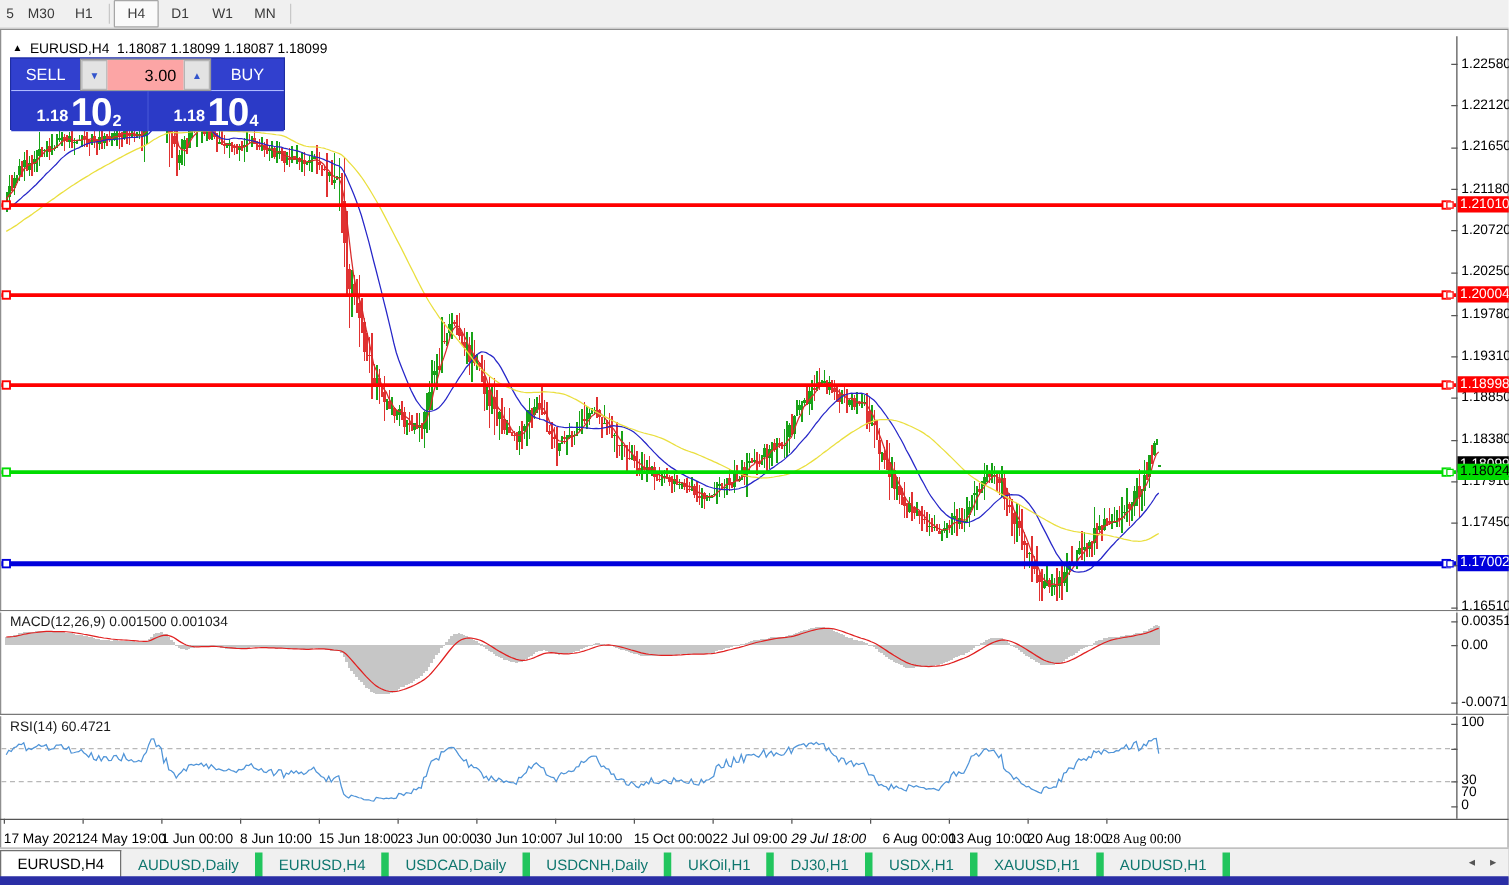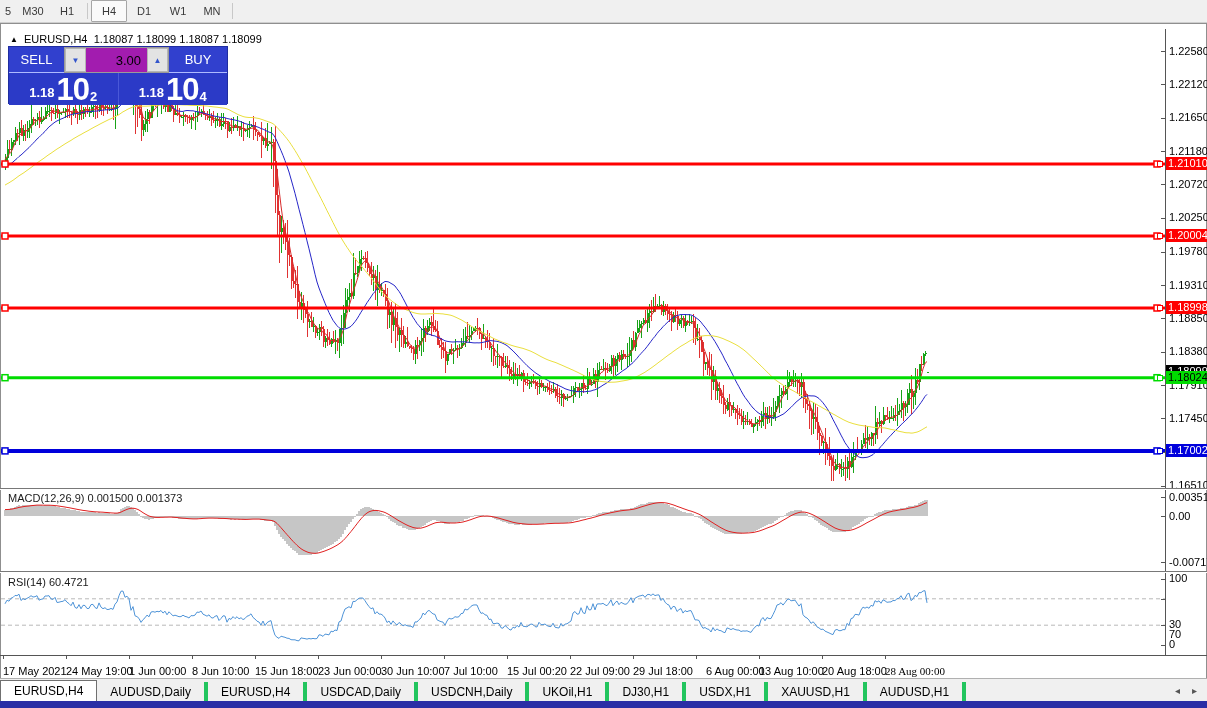--- a/index.html
+++ b/index.html
@@ -21,21 +21,21 @@
   .trade-panel{position:absolute;left:8px;top:46px;width:220px;height:58px;z-index:11;
                background:#2b3ac7;border:1px solid #1f2da0;box-sizing:border-box;}
   .tp-row1{position:absolute;left:0;top:0;width:100%;height:26px;display:flex;}
   .btn-sell,.btn-buy{flex:0 0 55px;background:#3140ce;color:#fff;font-size:13px;display:flex;
                      align-items:center;justify-content:center;border-bottom:1px solid #aebaff;cursor:pointer;}
   .btn-buy{flex:0 0 58px;}
   .vol-wrap{flex:1;background:#f2f2f2;border:1px solid #9a9a9a;display:flex;align-items:stretch;height:26px;box-sizing:border-box;}
   .spin{width:19px;background:#e3e3e3;border:1px solid #b5b5b5;color:#3355cc;font-size:8px;
         display:flex;align-items:center;justify-content:center;cursor:pointer;}
   .vol-input{flex:1;border:none;outline:none;text-align:right;font-size:13px;padding-right:6px;width:50px;
-             font-family:"Liberation Sans",sans-serif;color:#000;background:#a21caf;}
+             font-family:"Liberation Sans",sans-serif;color:#000;background:#fca5a5;}
   .tp-row2{position:absolute;left:0;top:26px;width:100%;height:32px;display:flex;}
   .price-box{flex:1;color:#fff;display:flex;align-items:flex-end;justify-content:center;
              padding-bottom:2px;background:#2b3ac7;}
   .price-box.sell{border-right:1px solid #4a58d8;}
   .pb-prefix{font-size:13px;font-weight:bold;margin-right:2px;line-height:20px;}
   .pb-big{font-size:31px;font-weight:bold;line-height:26px;letter-spacing:-1px;}
   .pb-sup{font-size:13px;font-weight:bold;vertical-align:top;line-height:12px;margin-left:1px;}
   
   #main-svg{position:absolute;left:1px;top:29px;z-index:1;}
   #macd-svg{position:absolute;left:1px;top:490px;z-index:1;}
@@ -47,22 +47,22 @@
   .haxis{position:absolute;left:0;top:655px;width:1207px;height:1px;background:#555;z-index:2;}
   .tick-dash{position:absolute;width:5px;height:1px;background:#555;z-index:2;}
   .tick-label{position:absolute;font-size:11px;color:#000;z-index:2;white-space:nowrap;}
   .axis-box{position:absolute;left:1166px;width:41px;height:13px;z-index:6;font-size:11px;
             line-height:13px;padding-left:2px;white-space:nowrap;}
   .time-label{position:absolute;top:665px;font-size:11px;color:#000;white-space:nowrap;z-index:2;}
   .time-tick{position:absolute;top:655px;width:1px;height:4px;background:#555;z-index:2;}
   
   .tabbar{position:absolute;left:0;top:678px;width:1207px;height:23px;background:#f0f0f0;
           border-top:1px solid #b0b0b0;display:flex;align-items:flex-end;z-index:5;}
-  .tab{height:20px;line-height:20px;padding:0 13px;font-size:12px;color:#000000;
-       border-right:4px solid #22c55e;cursor:pointer;white-space:nowrap;}
+  .tab{height:20px;line-height:20px;padding:0 13px;font-size:12px;color:#0f766e;
+       border-right:6px solid #22c55e;cursor:pointer;white-space:nowrap;}
   .tab.active{background:#fff;border:1px solid #707070;border-bottom:none;color:#000;height:21px;line-height:21px;}
   .tab-arrows{margin-left:auto;padding-right:10px;font-size:10px;color:#555;display:flex;gap:12px;align-items:center;height:100%;}
   .tab-arrow{cursor:pointer;}
   .bottom-strip{position:absolute;left:0;top:701px;width:1207px;height:7px;background:#2a2ea5;z-index:5;}
 </style>
 </head>
 <body>
 
 <div class="toolbar" id="toolbar">
     <div class="tf-btn first">5</div>
@@ -1048,21 +1048,21 @@
     <line x1="0" y1="348.7" x2="1164" y2="348.7" stroke="#00dc00" stroke-width="3"></line>
     <rect x="1" y="345.7" width="6" height="6" fill="#ffffff" stroke="#00dc00" stroke-width="1.5"></rect>
     <rect x="1153" y="345.7" width="6" height="6" fill="#ffffff" stroke="#00dc00" stroke-width="1.5"></rect>
     <line x1="0" y1="421.9" x2="1164" y2="421.9" stroke="#0000dc" stroke-width="4"></line>
     <rect x="1" y="418.9" width="6" height="6" fill="#ffffff" stroke="#0000dc" stroke-width="1.5"></rect>
     <rect x="1153" y="418.9" width="6" height="6" fill="#ffffff" stroke="#0000dc" stroke-width="1.5"></rect>
   </svg>
 <div class="sep" style="top:488px"></div>
 <div class="sep-lite" style="top:489px"></div>
 
-<div class="panel-label" style="top:492px">MACD(12,26,9) 0.001500 0.001373</div>
+<div class="panel-label" style="top:492px">MACD(12,26,9) 0.001500 0.001034</div>
 <svg id="macd-svg" width="1164" height="80">
     <g fill="#c6c6c6" shape-rendering="crispEdges">
       <rect x="3" y="19.7" width="2" height="6.3"></rect>
       <rect x="5" y="19.2" width="2" height="6.8"></rect>
       <rect x="7" y="18.9" width="2" height="7.1"></rect>
       <rect x="9" y="18.2" width="2" height="7.8"></rect>
       <rect x="11" y="17.6" width="2" height="8.4"></rect>
       <rect x="13" y="16.7" width="2" height="9.3"></rect>
       <rect x="15" y="16.1" width="2" height="9.9"></rect>
       <rect x="17" y="15.4" width="2" height="10.6"></rect>
@@ -1601,25 +1601,25 @@
     <div class="time-label" style="left: 192px;">8 Jun 10:00</div>
     <div class="time-tick" style="left: 255px;"></div>
     <div class="time-label" style="left: 255px;">15 Jun 18:00</div>
     <div class="time-tick" style="left: 318px;"></div>
     <div class="time-label" style="left: 318px;">23 Jun 00:00</div>
     <div class="time-tick" style="left: 381px;"></div>
     <div class="time-label" style="left: 381px;">30 Jun 10:00</div>
     <div class="time-tick" style="left: 444px;"></div>
     <div class="time-label" style="left: 444px;">7 Jul 10:00</div>
     <div class="time-tick" style="left: 507px;"></div>
-    <div class="time-label" style="left: 507px;">15 Jul 00:20</div>
+    <div class="time-label" style="left: 507px;">15 Oct 00:00</div>
     <div class="time-tick" style="left: 570px;"></div>
     <div class="time-label" style="left: 570px;">22 Jul 09:00</div>
     <div class="time-tick" style="left: 633px;"></div>
-    <div class="time-label" style="left: 633px;">29 Jul 18:00</div>
+    <div class="time-label" style="left: 633px; font-style: italic;">29 Jul 18:00</div>
     <div class="time-tick" style="left: 696px;"></div>
     <div class="time-label" style="left: 696px; padding-left: 10px;">6 Aug 00:00</div>
     <div class="time-tick" style="left: 759px;"></div>
     <div class="time-label" style="left: 759px;">13 Aug 10:00</div>
     <div class="time-tick" style="left: 822px;"></div>
     <div class="time-label" style="left: 822px;">20 Aug 18:00</div>
     <div class="time-tick" style="left: 885px;"></div>
     <div class="time-label" style="left: 885px; font-family: Liberation Serif, serif;">28 Aug 00:00</div>
   </div>
 

